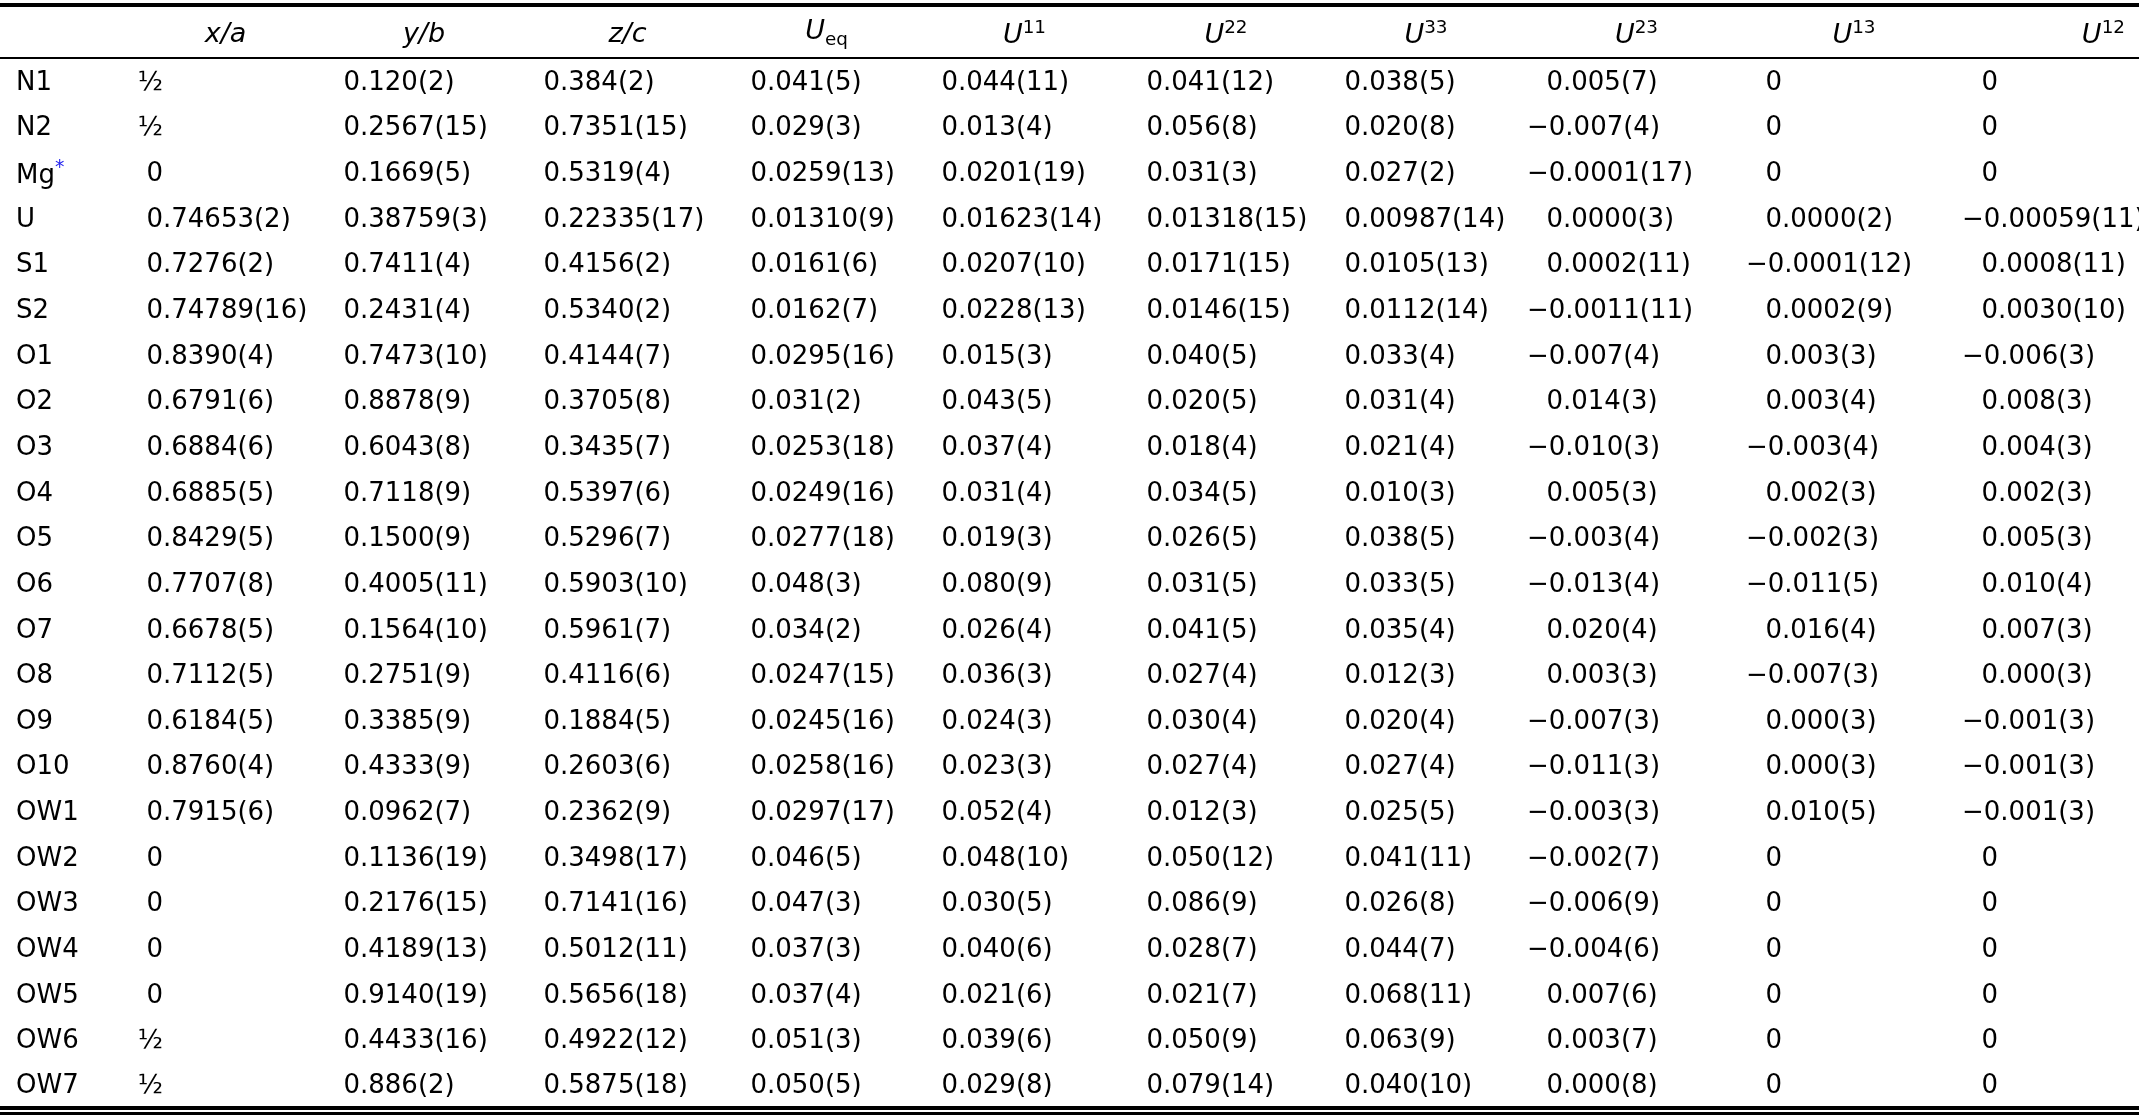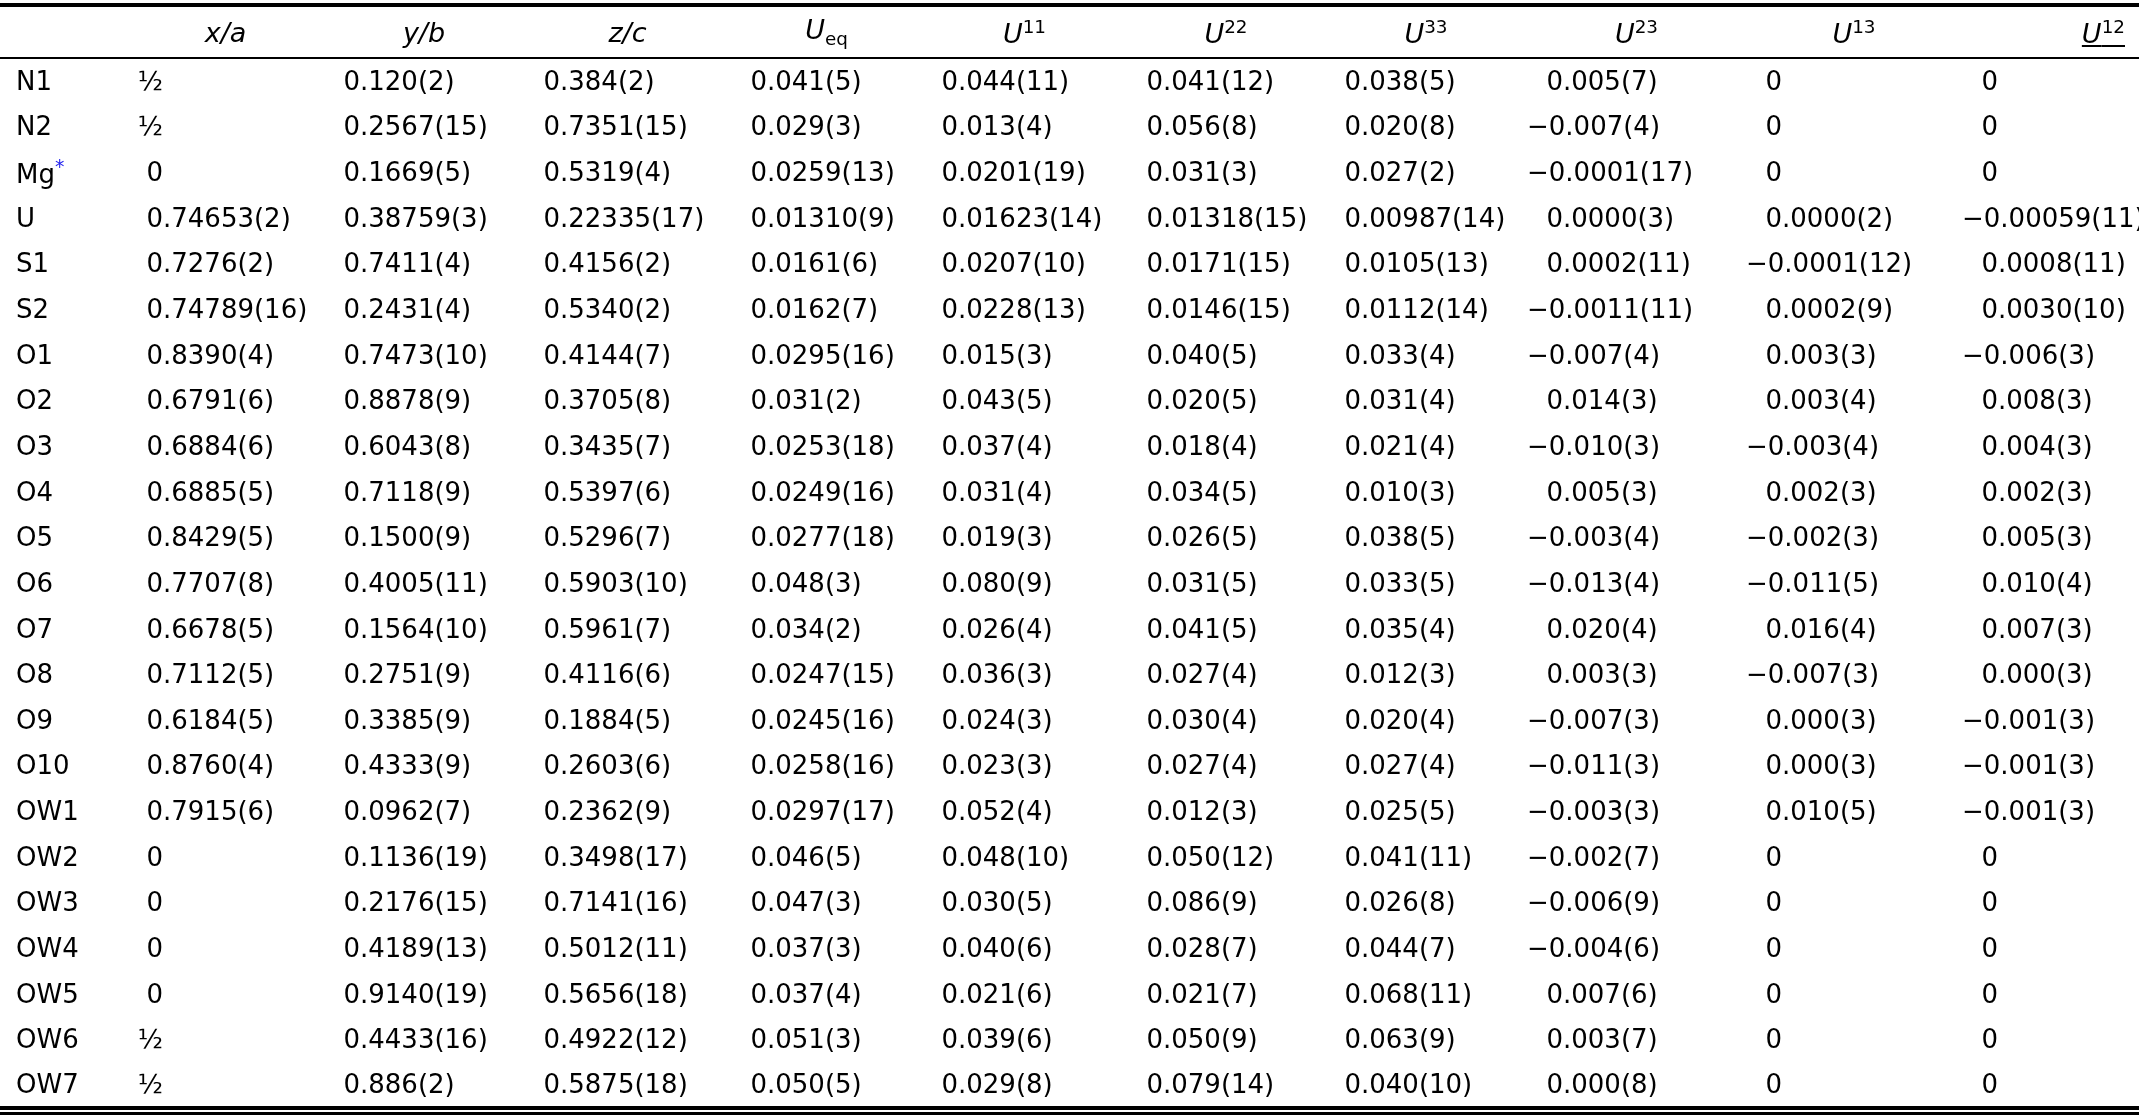--- a/index.html
+++ b/index.html
@@ -26,21 +26,21 @@
     font-size:27px;
     text-align:center;
     vertical-align:middle;
     border-bottom:2px solid #000;
     padding:0;
     white-space:nowrap;
   }
   thead th sup, thead th sub { font-size:0.68em; font-style:normal; }
   thead th sup { vertical-align:super; }
   thead th sub { vertical-align:sub; }
-  thead th.h-u12 { text-align:right; padding-right:14px;text-decoration:underline; }
+  thead th.h-u12 { text-align:right; padding-right:14px; }
 
   tbody tr { height:45.65px; }
   tbody td {
     padding:0;
     font-size:26px;
     vertical-align:middle;
     white-space:nowrap;
     overflow:visible;
   }
   td.label-cell { padding-left:16px; }

